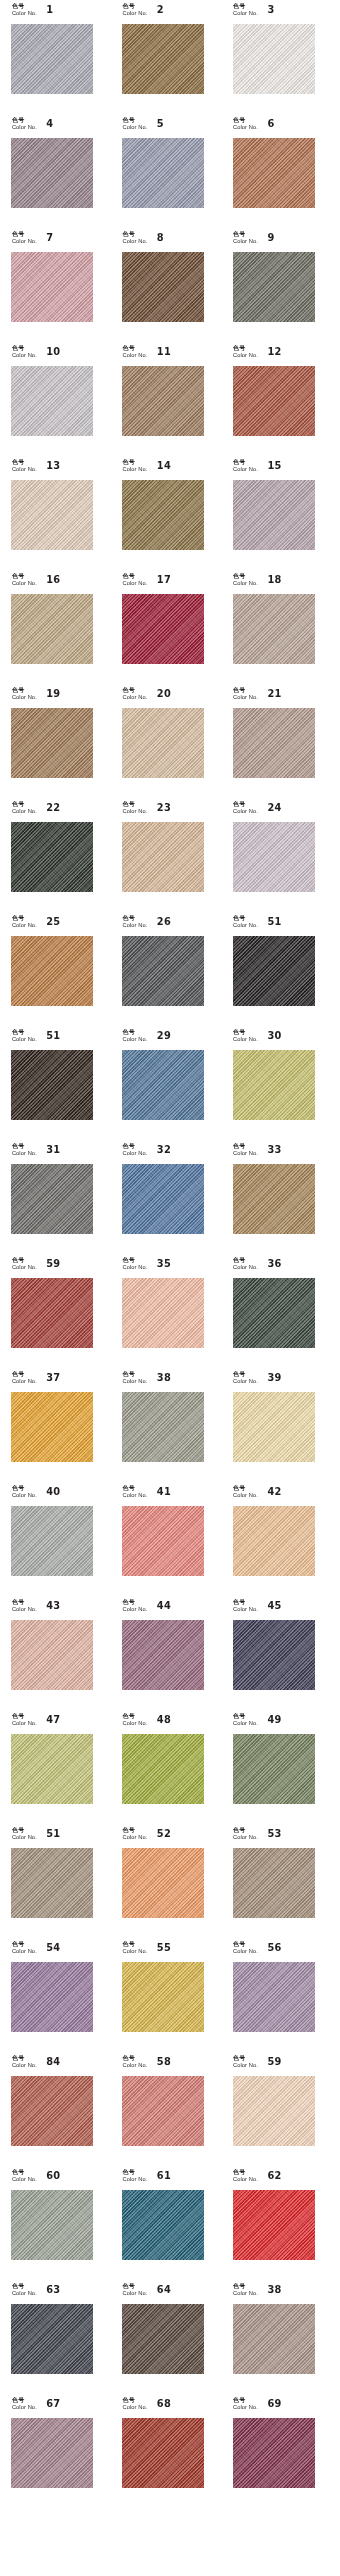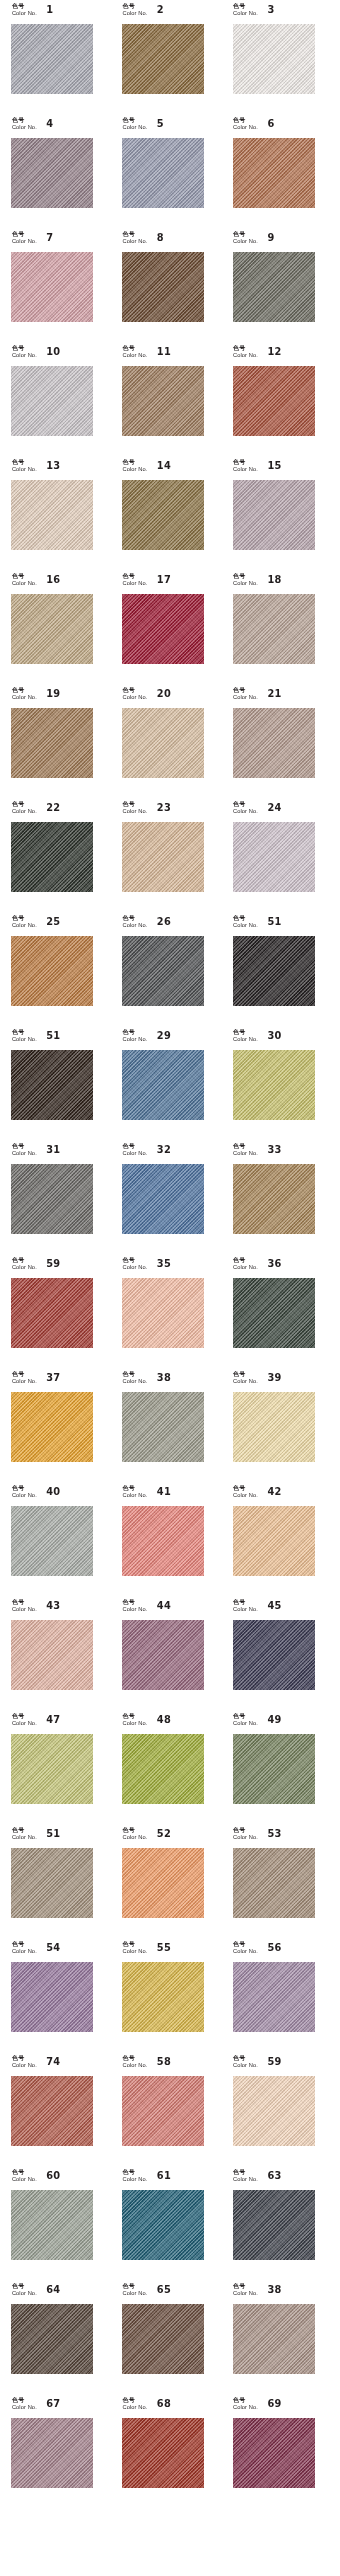--- a/index.html
+++ b/index.html
@@ -649,21 +649,21 @@
           <div class="swatch-no">56</div>
         </div>
         <div class="swatch-chip" style="background-color: rgb(161, 138, 166);"></div>
       </div>
       <div class="swatch-cell">
         <div class="swatch-head">
           <div class="label-block">
             <span class="label-cn">色号</span>
             <span class="label-en">Color No.</span>
           </div>
-          <div class="swatch-no">74</div>
+          <div class="swatch-no">84</div>
         </div>
         <div class="swatch-chip" style="background-color: rgb(178, 90, 74);"></div>
       </div>
       <div class="swatch-cell">
         <div class="swatch-head">
           <div class="label-block">
             <span class="label-cn">色号</span>
             <span class="label-en">Color No.</span>
           </div>
           <div class="swatch-no">58</div>
@@ -699,43 +699,43 @@
           <div class="swatch-no">61</div>
         </div>
         <div class="swatch-chip" style="background-color: rgb(30, 94, 117);"></div>
       </div>
       <div class="swatch-cell">
         <div class="swatch-head">
           <div class="label-block">
             <span class="label-cn">色号</span>
             <span class="label-en">Color No.</span>
           </div>
+          <div class="swatch-no">62</div>
+        </div>
+        <div class="swatch-chip" style="background-color: rgb(224, 34, 38);"></div>
+      </div>
+      <div class="swatch-cell">
+        <div class="swatch-head">
+          <div class="label-block">
+            <span class="label-cn">色号</span>
+            <span class="label-en">Color No.</span>
+          </div>
           <div class="swatch-no">63</div>
         </div>
         <div class="swatch-chip" style="background-color: rgb(60, 64, 73);"></div>
       </div>
       <div class="swatch-cell">
         <div class="swatch-head">
           <div class="label-block">
             <span class="label-cn">色号</span>
             <span class="label-en">Color No.</span>
           </div>
           <div class="swatch-no">64</div>
         </div>
         <div class="swatch-chip" style="background-color: rgb(85, 69, 58);"></div>
-      </div>
-      <div class="swatch-cell">
-        <div class="swatch-head">
-          <div class="label-block">
-            <span class="label-cn">色号</span>
-            <span class="label-en">Color No.</span>
-          </div>
-          <div class="swatch-no">65</div>
-        </div>
-        <div class="swatch-chip" style="background-color: rgb(106, 77, 62);"></div>
       </div>
       <div class="swatch-cell">
         <div class="swatch-head">
           <div class="label-block">
             <span class="label-cn">色号</span>
             <span class="label-en">Color No.</span>
           </div>
           <div class="swatch-no">38</div>
         </div>
         <div class="swatch-chip" style="background-color: rgb(169, 146, 135);"></div>

